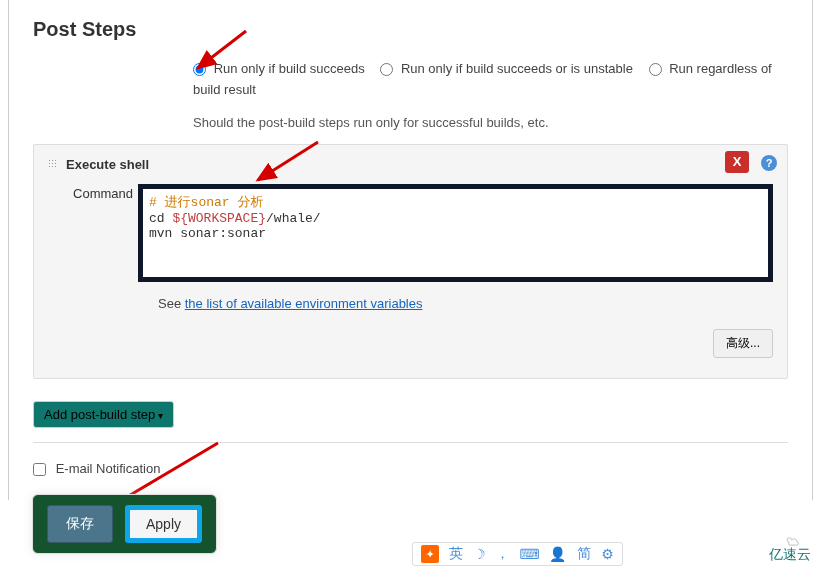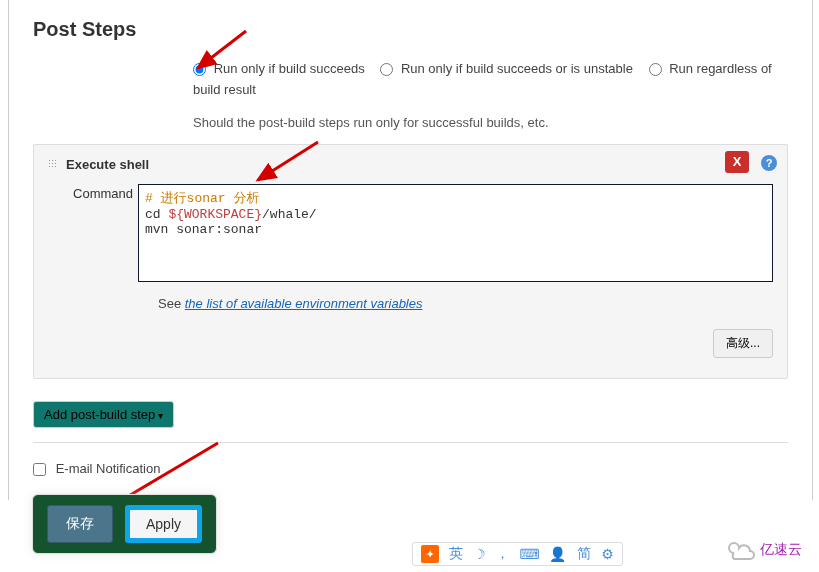--- a/index.html
+++ b/index.html
@@ -112,37 +112,37 @@
       width: 90px;
       text-align: center;
       padding-left: 20px;
       padding-top: 2px;
       color: #333;
     }
     .command-textarea {
       flex: 1;
       height: 98px;
       background: #fff;
-      border: 1px solid #0f172a;
+      border: 5px solid #0f172a;
       padding: 4px 6px;
       font-family: "Courier New", monospace;
       font-size: 13px;
       resize: none;
       white-space: pre;
       overflow: auto;
     }
     .comment { color: #cc7a00; }
     .var { color: #c04040; }
     .see-text {
       margin-left: 110px;
       margin-top: 14px;
       font-size: 13px;
       color: #444;
     }
-    .see-text a { color: #1565c0; text-decoration: underline; font-style: italic; }
+    .see-text a { color: #1565c0; text-decoration: underline; }
     .advanced-btn {
       float: right;
       margin-top: 18px;
       padding: 5px 12px;
       background: #f0f0f0;
       border: 1px solid #ccc;
       border-radius: 3px;
       cursor: pointer;
       font-size: 12px;
     }
@@ -232,23 +232,24 @@
       text-align: center;
       border-radius: 2px;
     }
     .logo {
       position: absolute;
       right: 8px;
       bottom: 8px;
       width: 85px;
       height: 28px;
       display: flex;
-      align-items: center;
+      align-items: flex-end;
       font-size: 14px;
-      color: #a21caf;
+      color: #0f766e;
+      flex-direction: column;
     }
     .logo svg { margin-right: 2px; }
   </style>
 </head>
 <body>
 
 <div class="main-panel">
   <div class="inner">
 
     <div class="section-title">Post Steps</div>

